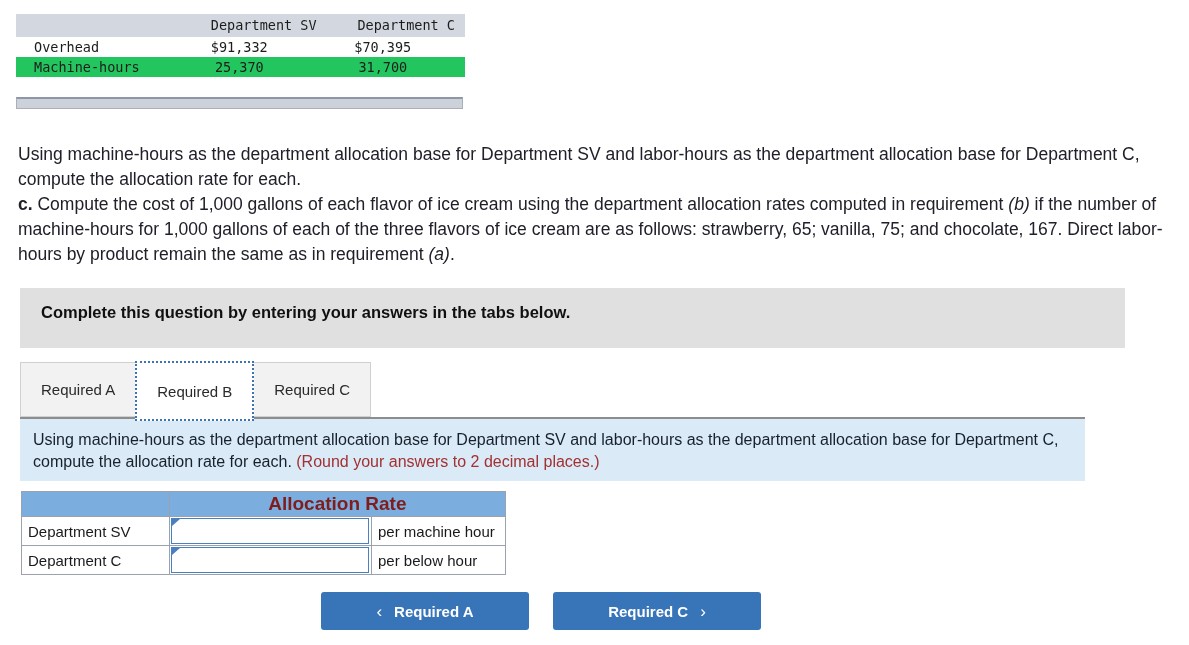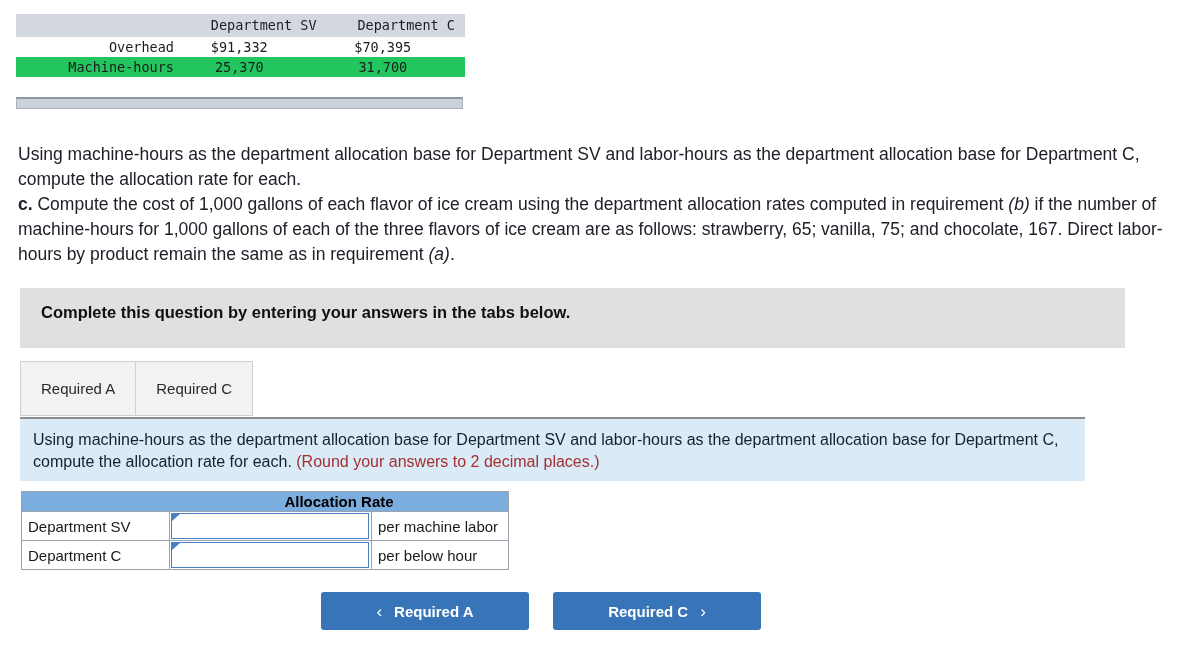--- a/index.html
+++ b/index.html
@@ -32,21 +32,21 @@
   }
   table.datatable th {
     background: #d3d8e0;
     font-weight: normal;
     text-align: right;
     padding: 3px 10px 4px 4px;
     white-space: nowrap;
   }
   table.datatable th.blankhead { width: 148px; }
   table.datatable td.rowlabel {
-    text-align: right;
+    text-align: left;
     padding: 2px 4px 2px 18px;
     white-space: nowrap;
   }
   table.datatable td.num {
     text-align: center;
     padding: 2px 30px 2px 4px;
     white-space: nowrap;
   }
   table.datatable tr.alt td { background: #22c55e; }
   #top-table-footer {
@@ -160,22 +160,22 @@
     color: #1a1a1a;
   }
   #alloc-table td, #alloc-table th {
     border: 1px solid #9aa3ad;
     box-sizing: border-box;
   }
   #alloc-table th {
     background: #7badde;
     font-weight: bold;
     height: 14px;
-    font-size: 15px;
-    color: #000000;
+    font-size: 19px;
+    color: #7f1d1d;
   }
   #alloc-table th.corner { width: 148px; }
   #alloc-table th.rate-head { width: 202px; text-align: center; }
   #alloc-table td.rowname {
     width: 148px;
     height: 28px;
     padding-left: 6px;
     background: #ffffff;
   }
   #alloc-table td.inputcell {
@@ -283,20 +283,23 @@
 </div>
 
 <div id="gray-banner">
   <div class="txt">Complete this question by entering your answers in the tabs below.</div>
 </div>
 
 <div id="tabs">
   <div class="tab">
     <span>Required A</span>
   </div>
+  <div class="tab active">
+    <span>Required B</span>
+  </div>
   <div class="tab">
     <span>Required C</span>
   </div>
 </div>
 <div id="tab-underline"></div>
 
 <div id="blue-panel">
   <div class="txt">
     <span>Using machine-hours as the department allocation base for Department SV and labor-hours as the department allocation base for Department C, compute the allocation rate for each.</span>
     <span class="round-note">(Round your answers to 2 decimal places.)</span>
@@ -311,21 +314,21 @@
     </tr>
   </thead>
   <tbody>
     <tr>
       <td class="rowname">Department SV</td>
       <td class="inputcell">
         <span class="ansbox">
           <input type="text" value="" style="">
         </span>
       </td>
-      <td class="unitcell">per machine labor</td>
+      <td class="unitcell">per machine hour</td>
     </tr>
     <tr>
       <td class="rowname">Department C</td>
       <td class="inputcell">
         <span class="ansbox">
           <input type="text" value="" style="">
         </span>
       </td>
       <td class="unitcell">per below hour</td>
     </tr>

